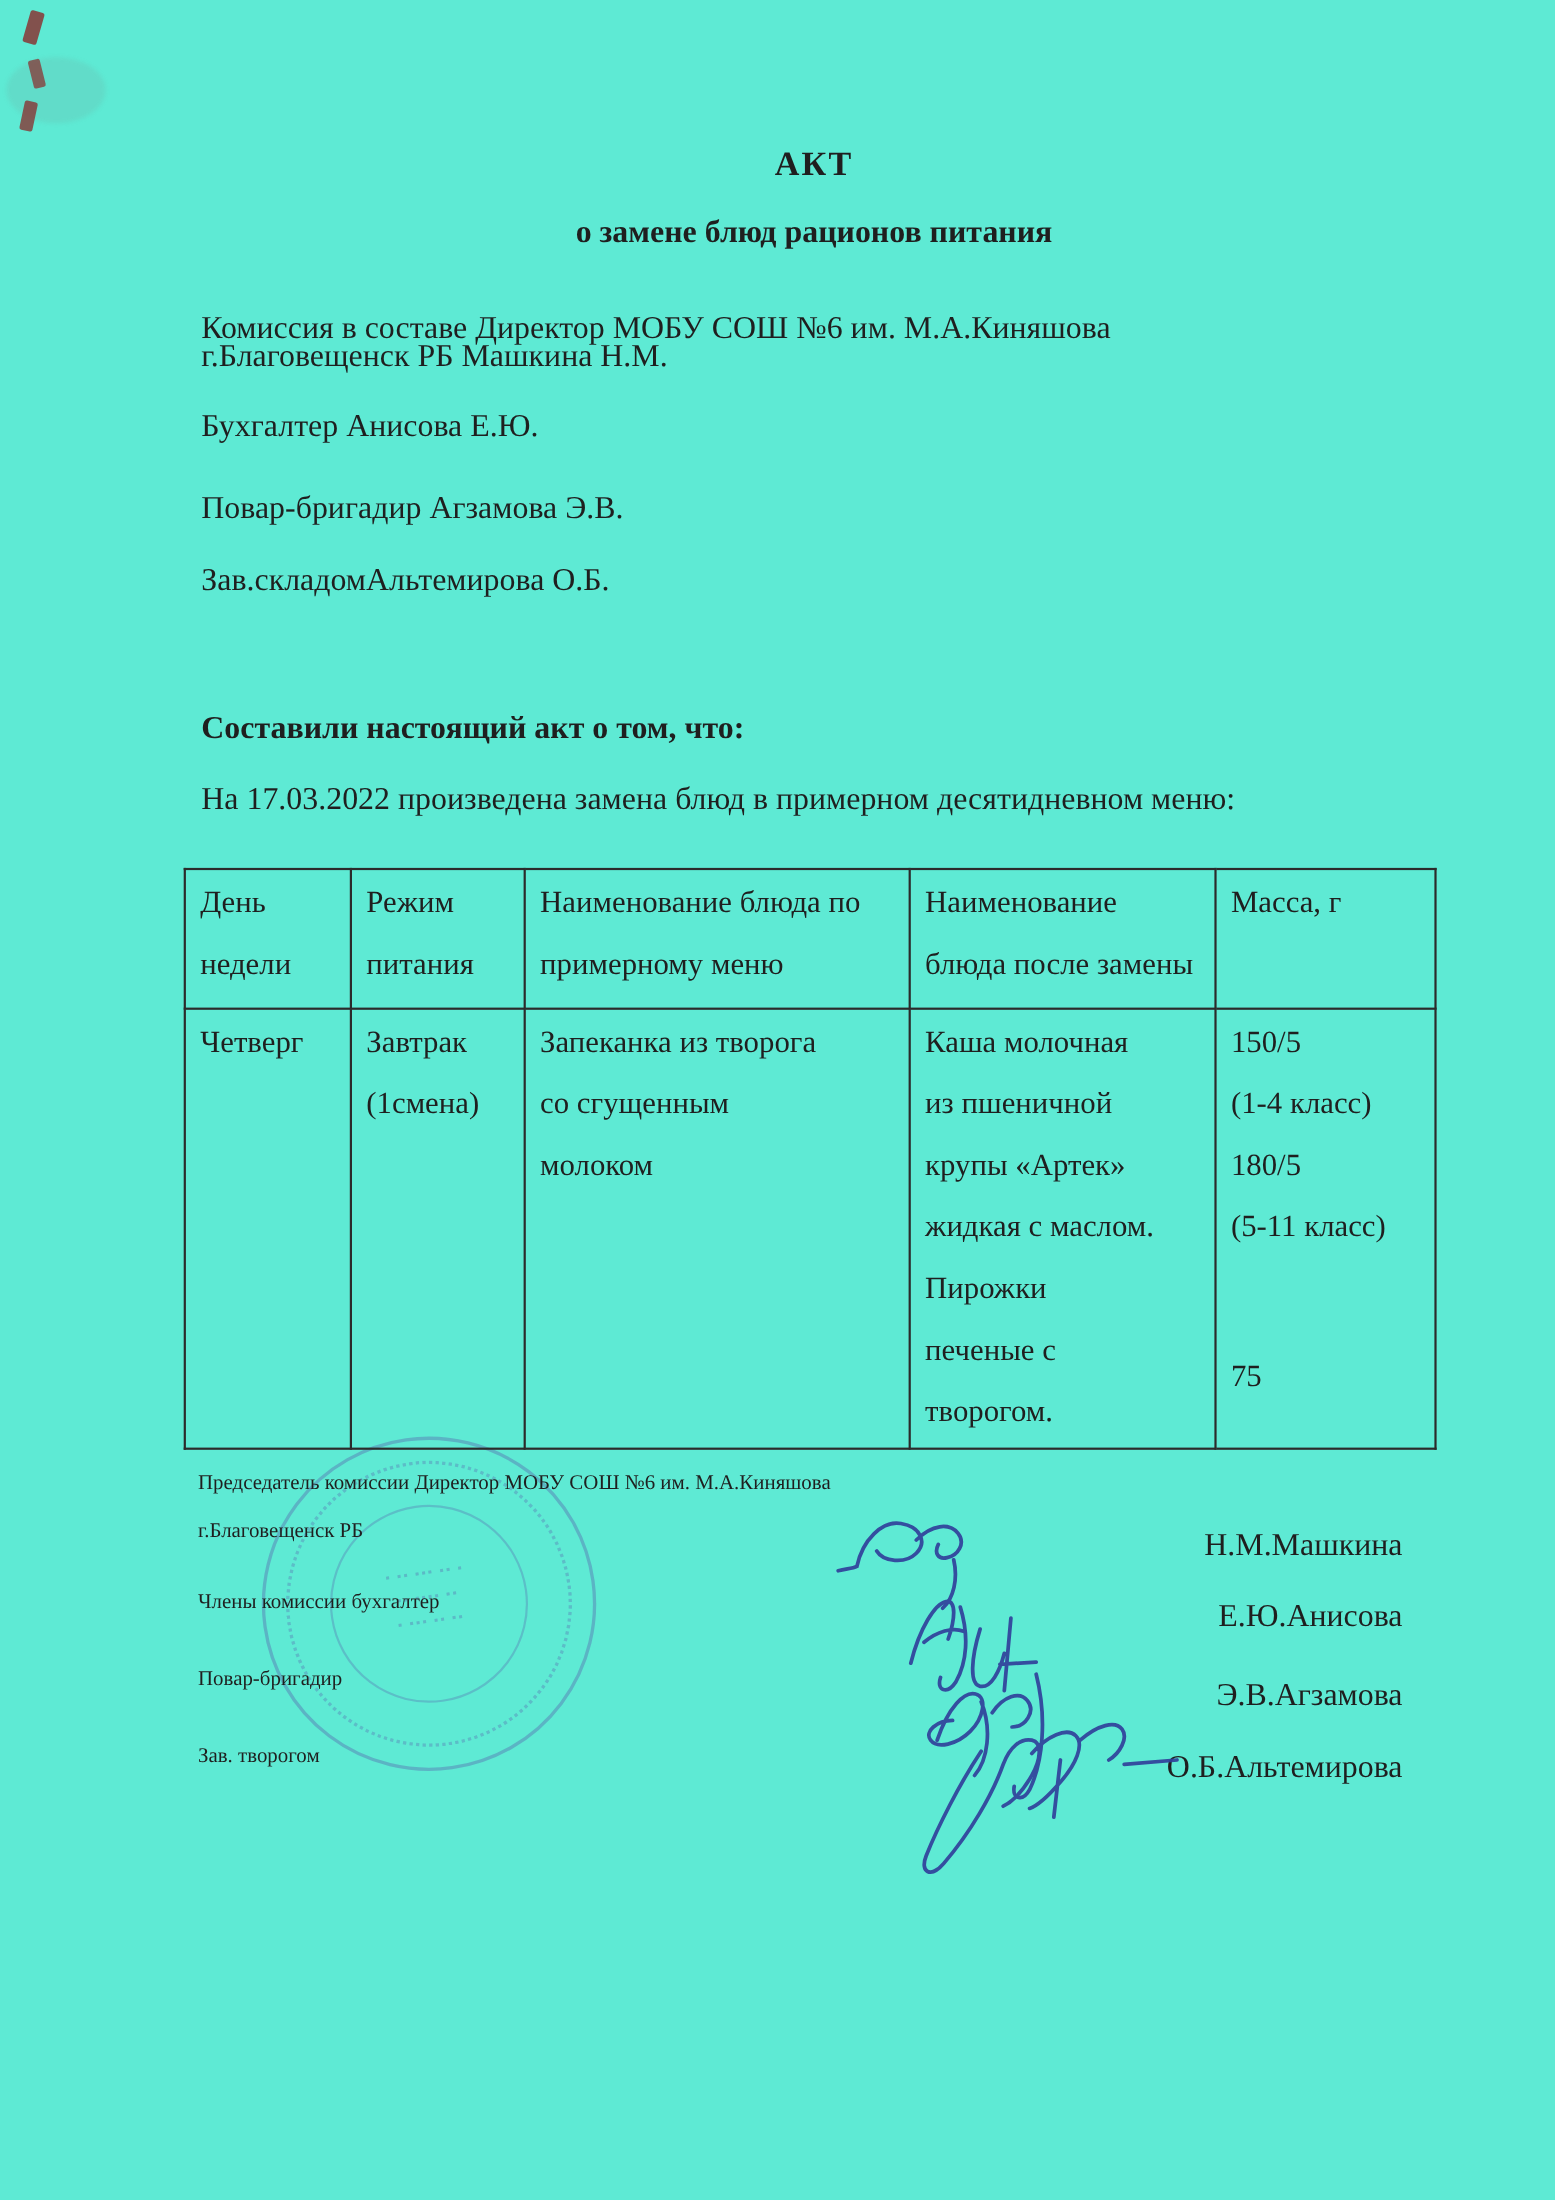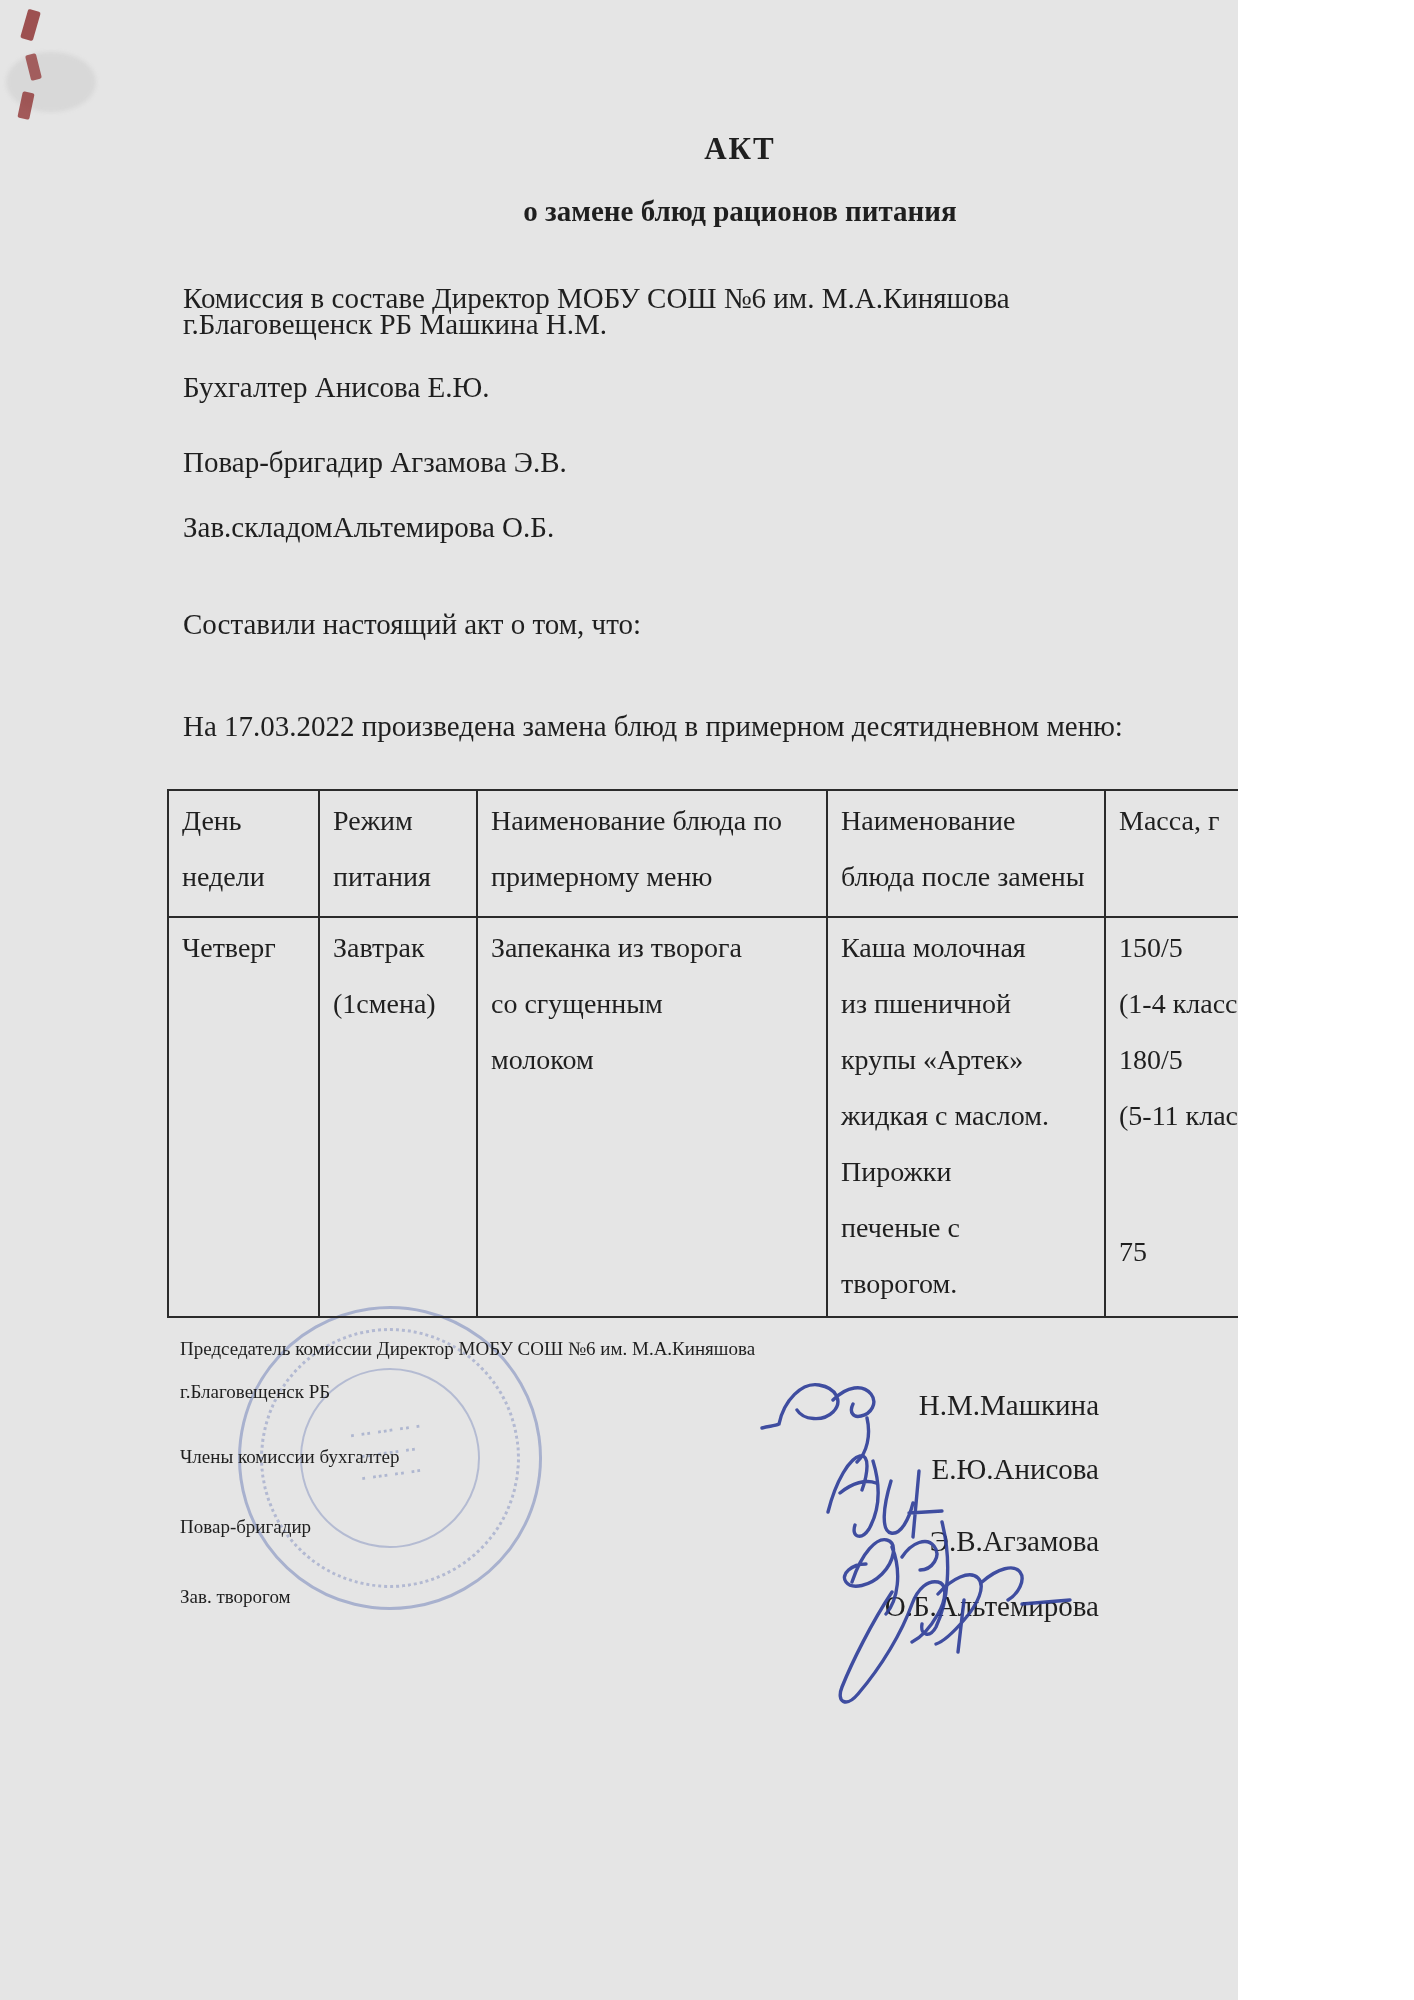--- a/index.html
+++ b/index.html
@@ -1,19 +1,19 @@
 <!DOCTYPE html>
 <html><head>
 <meta charset="utf-8">
 <style>
   html,body{margin:0;padding:0;background:#ffffff;}
   .page{
     position:relative;
-    width:1238px;height:2000px;
-    background:#e5e5e5;
+    width:1414px;height:2000px;
+    background:#5eead4;
     font-family:"Liberation Serif", serif;
     color:#1f1f1f;
     overflow:hidden;
   }
   
   .center-band{position:absolute;left:60px;width:1360px;text-align:center;white-space:nowrap;}
   .doc-title{top:131px;font-size:31px;font-weight:bold;letter-spacing:2px;}
   .doc-subtitle{top:195px;font-size:29px;font-weight:bold;}
   
   .doc-line{position:absolute;left:183px;font-size:29px;white-space:nowrap;z-index:2;}
@@ -57,21 +57,21 @@
   <div class="smudge" style="left:6px;top:52px;width:90px;height:60px;"></div>
 
   <div class="center-band doc-title">АКТ</div>
   <div class="center-band doc-subtitle">о замене блюд рационов питания</div>
 
   <div class="doc-line" style="top:282px;">Комиссия в составе Директор МОБУ СОШ №6 им. М.А.Киняшова</div>
   <div class="doc-line" style="top:308px;">г.Благовещенск РБ Машкина Н.М.</div>
   <div class="doc-line" style="top:371px;">Бухгалтер Анисова Е.Ю.</div>
   <div class="doc-line" style="top:446px;">Повар-бригадир Агзамова Э.В.</div>
   <div class="doc-line" style="top:511px;">Зав.складомАльтемирова О.Б.</div>
-  <div class="doc-line" style="top:608px;">Составили настоящий акт о том, что:</div>
+  <div class="doc-line" style="top:646px;font-weight:bold;">Составили настоящий акт о том, что:</div>
   <div class="doc-line" style="top:710px;">На 17.03.2022 произведена  замена блюд в примерном десятидневном меню:</div>
 
   <table class="dish-table">
     <colgroup>
       <col style="width:151px;">
         <col style="width:158px;">
         <col style="width:350px;">
         <col style="width:278px;">
         <col style="width:200px;">
     </colgroup>

